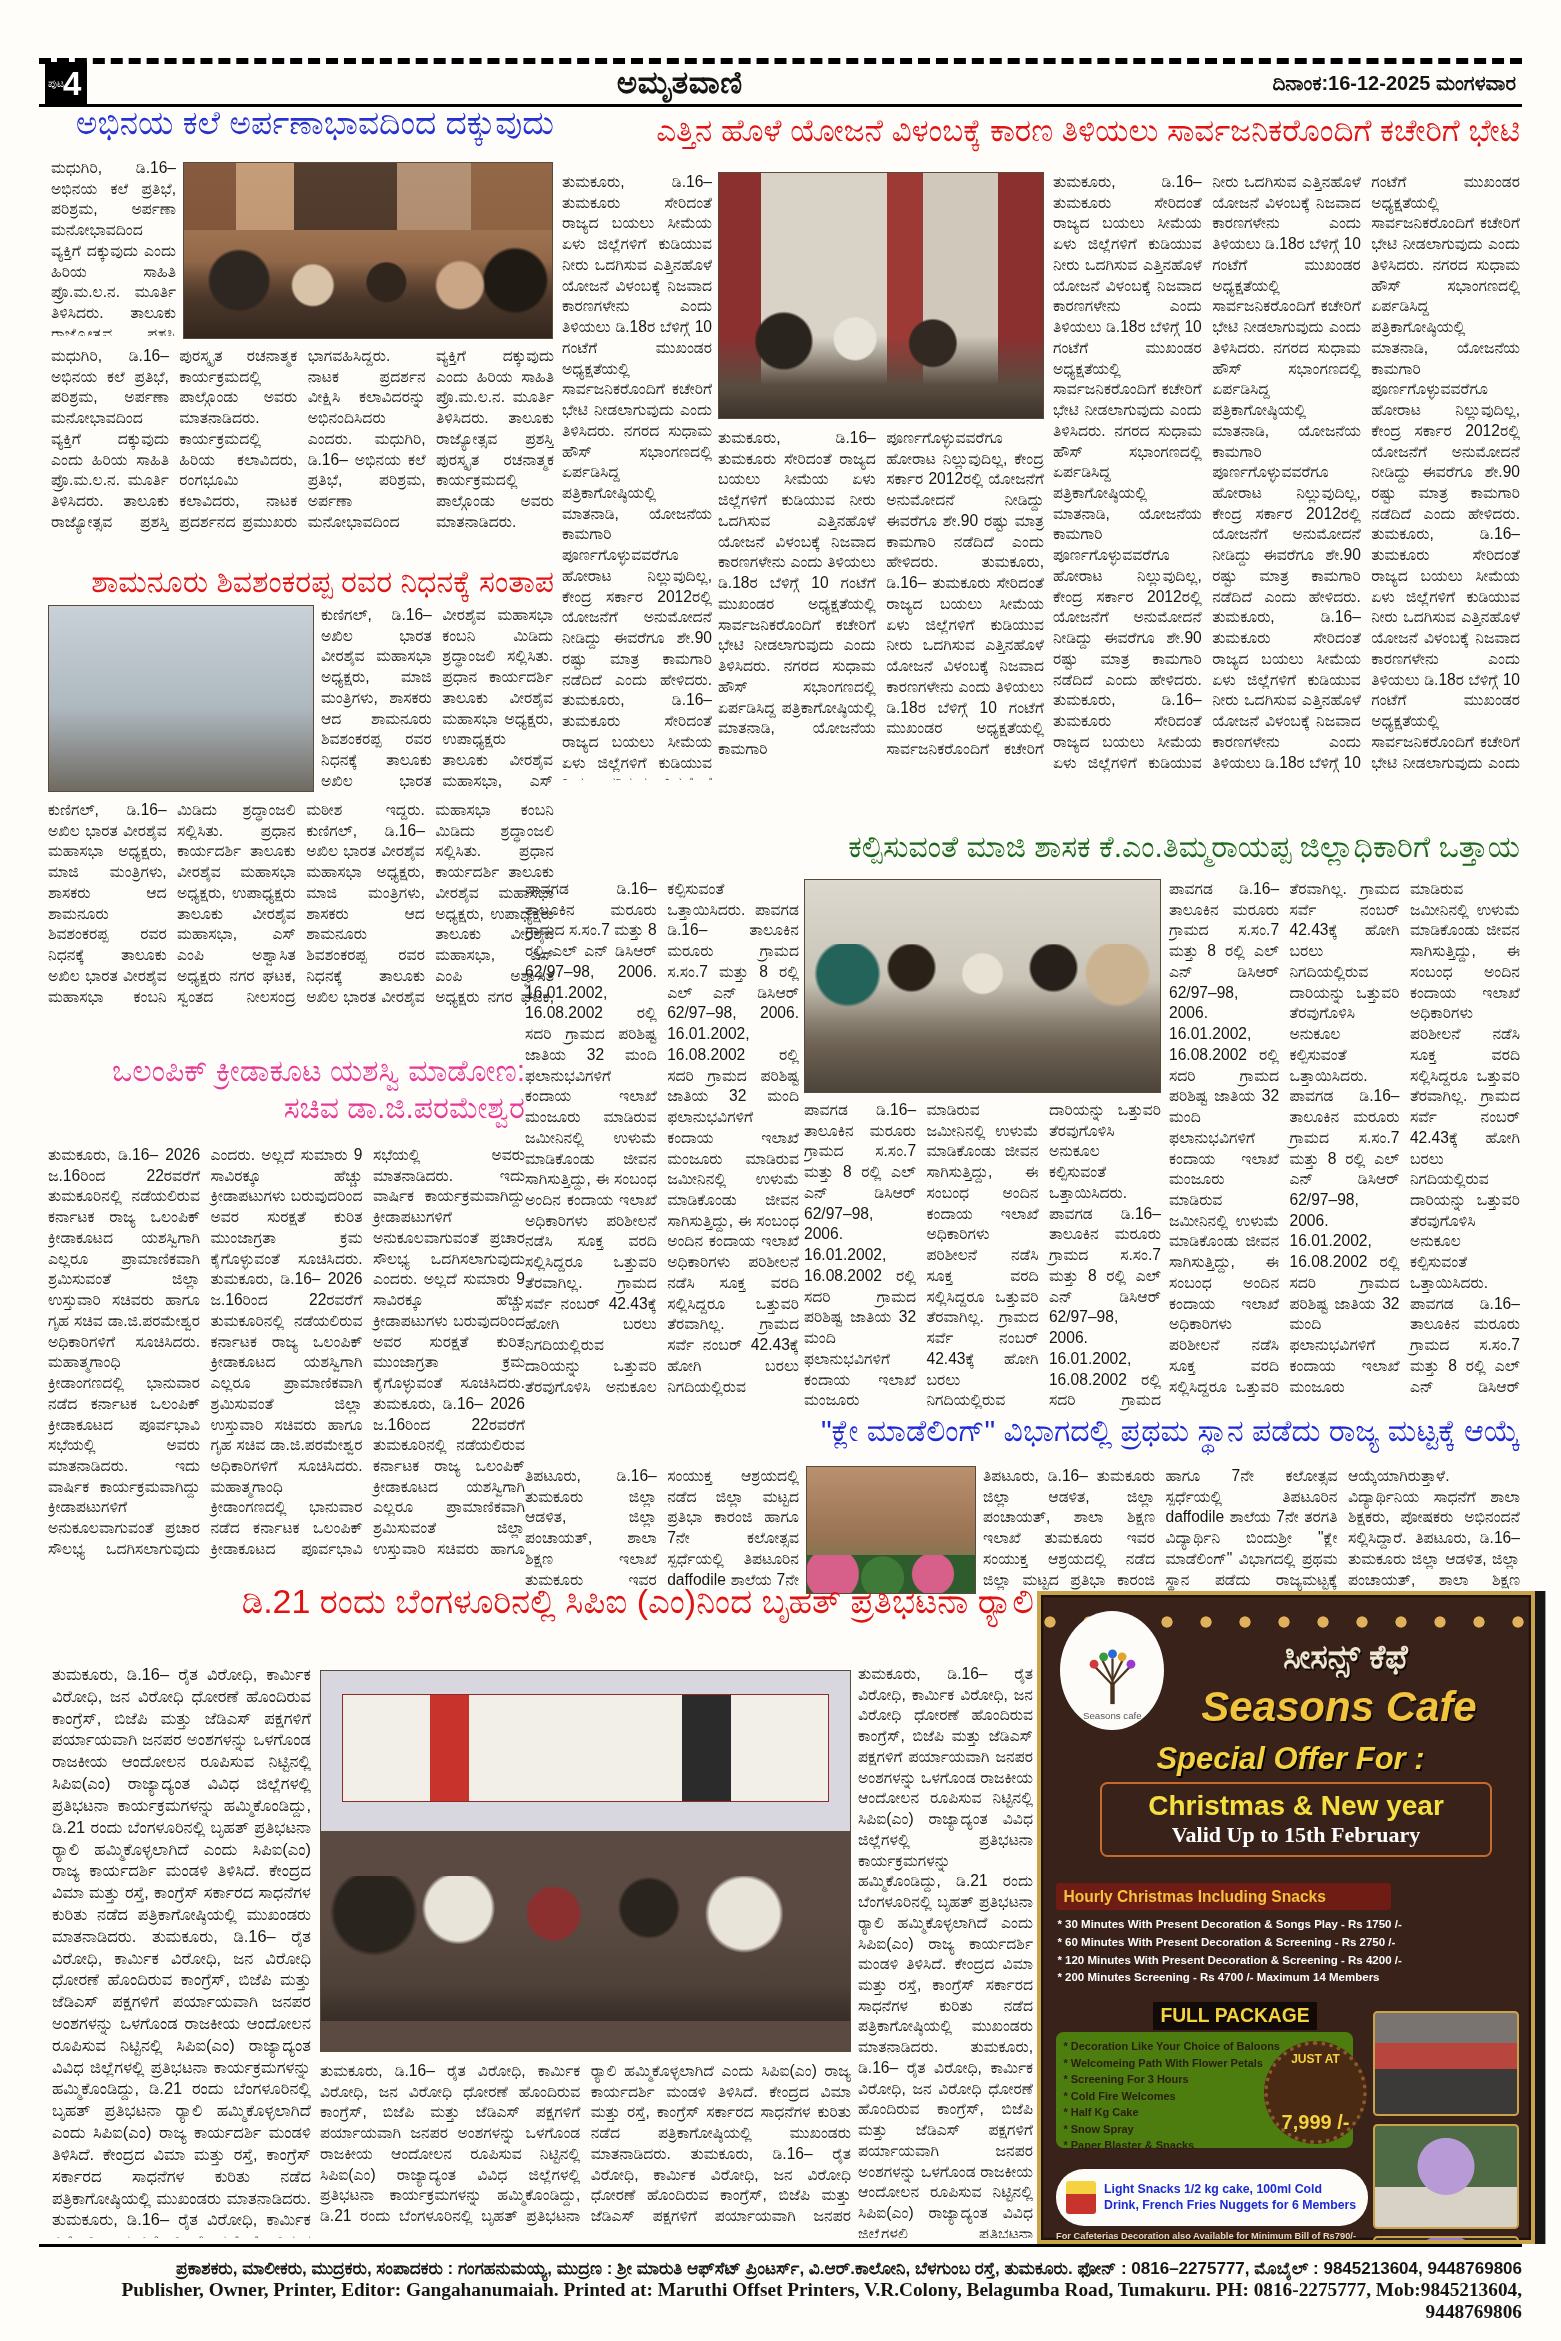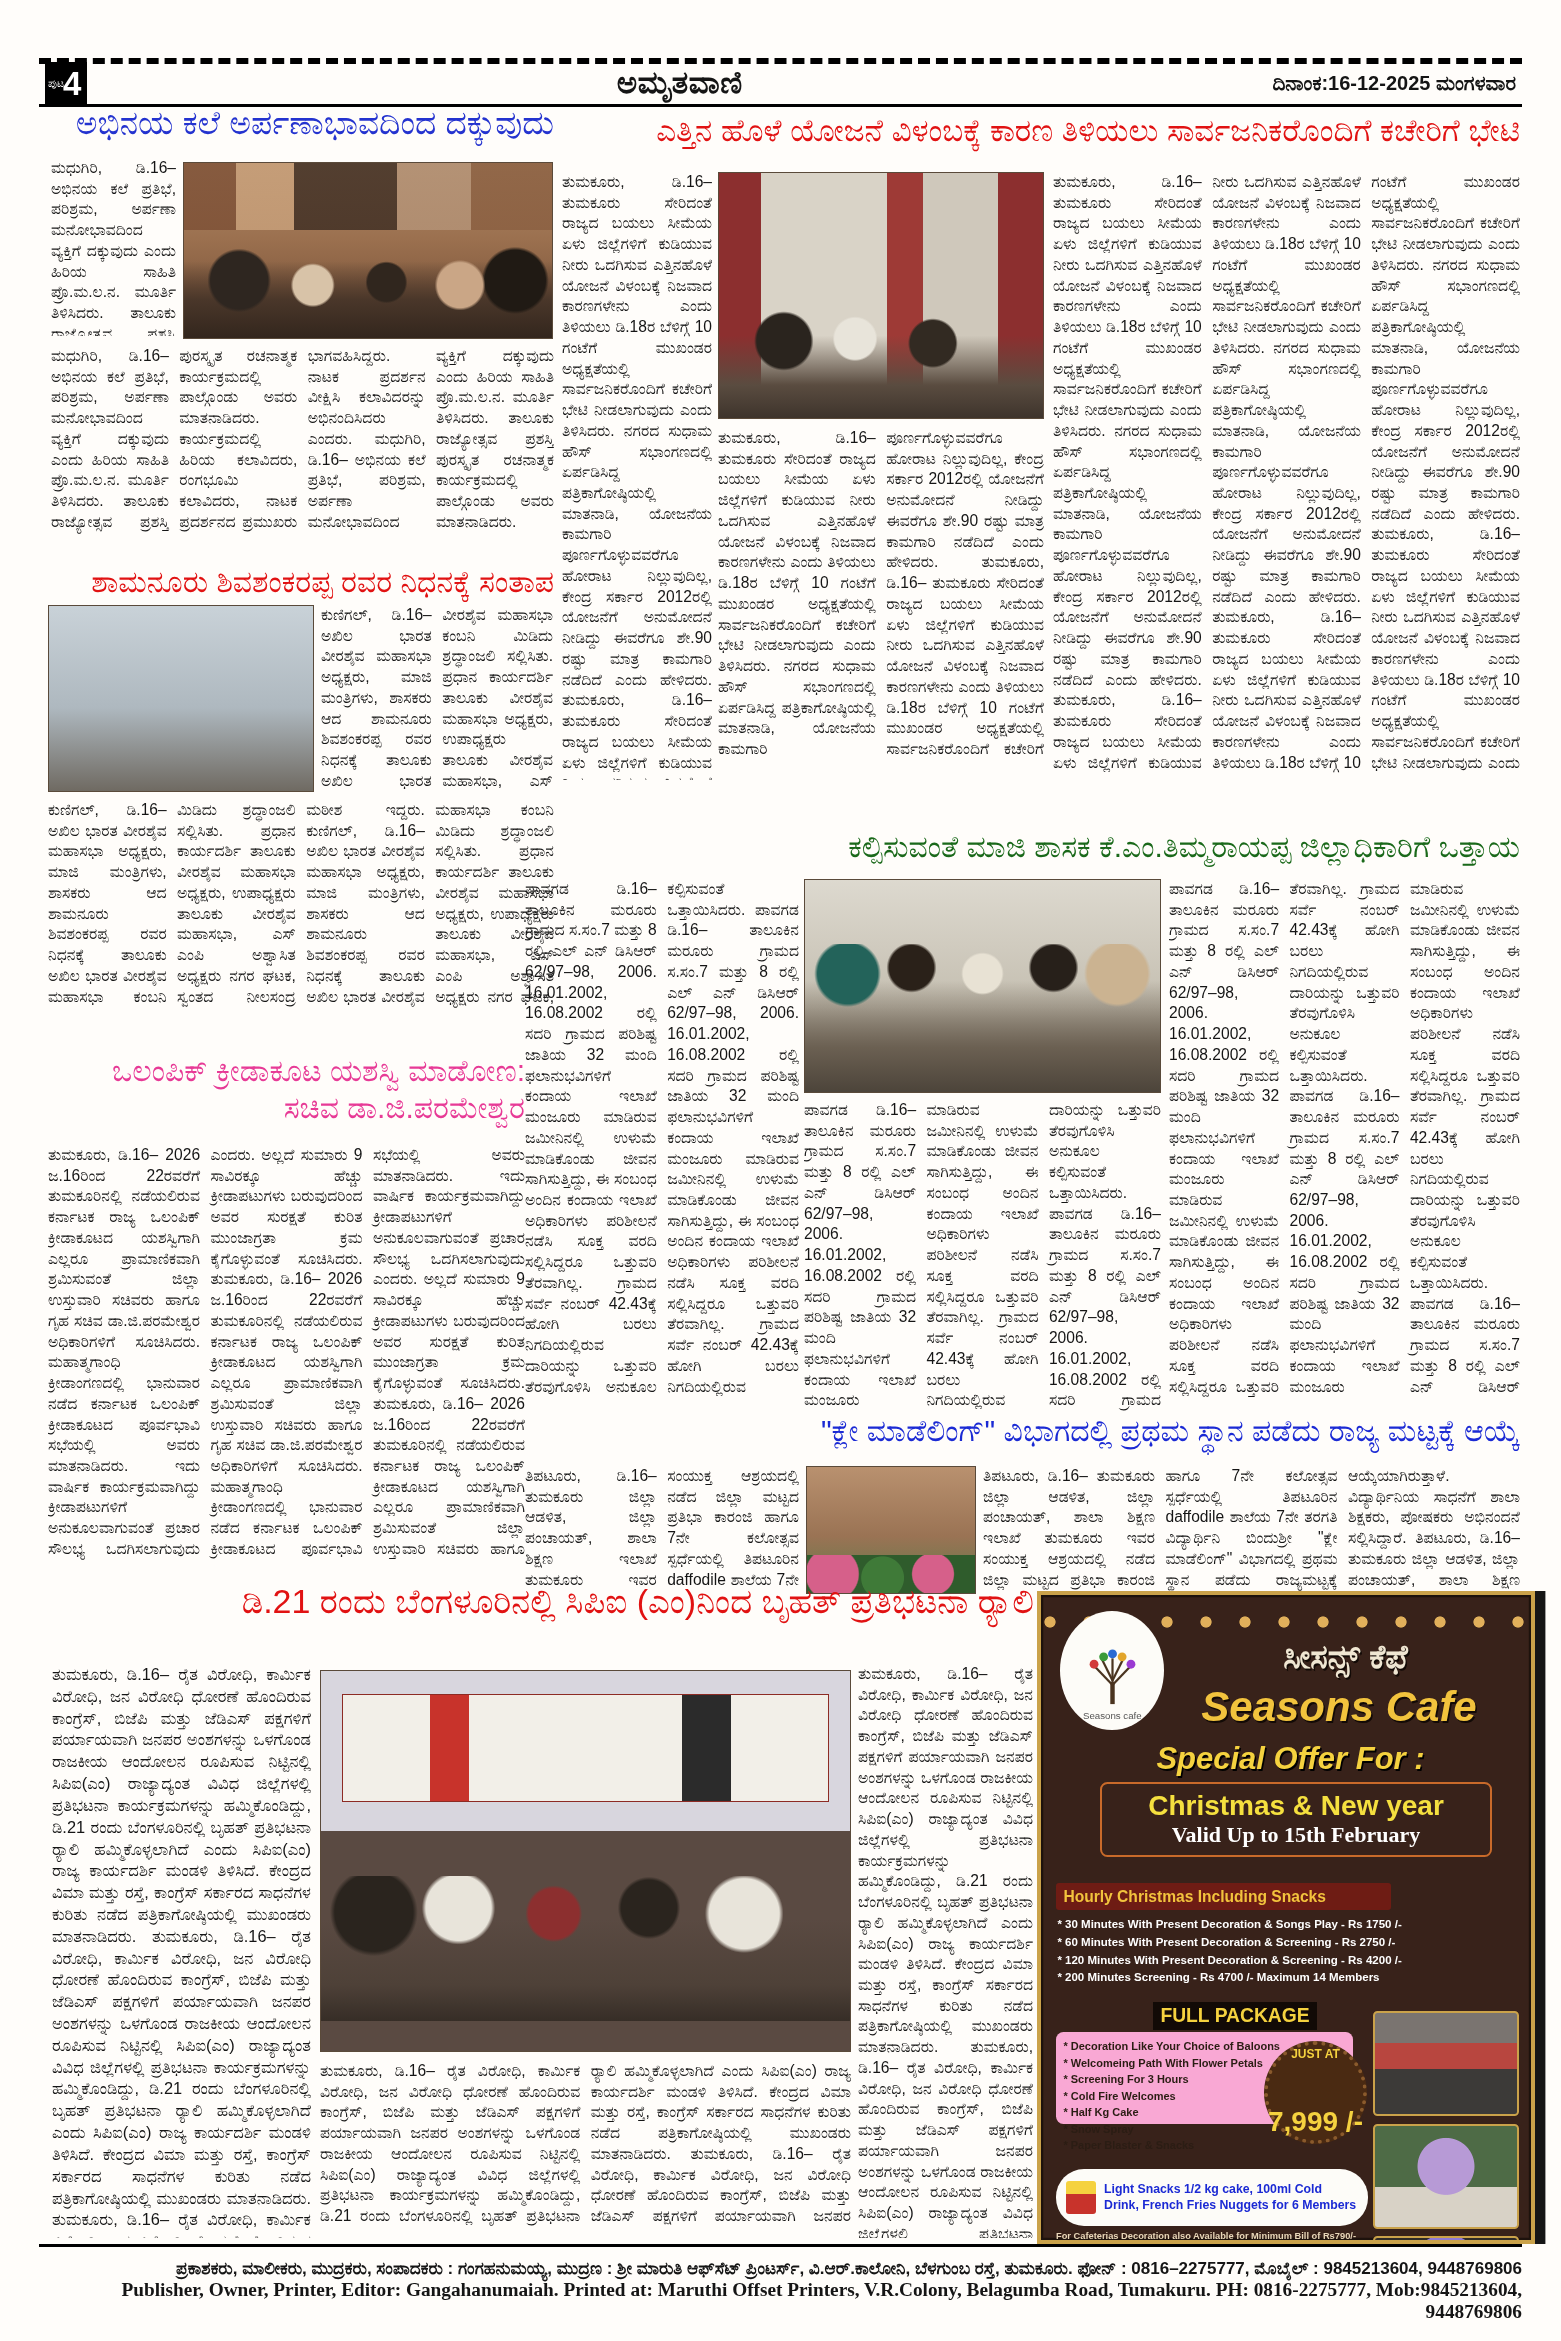--- a/index.html
+++ b/index.html
@@ -61,26 +61,26 @@
   .ad-name-kn{position:absolute;left:141px;top:43px;width:327px;text-align:center;font-size:33px;font-weight:bold;color:#efe6d2;text-shadow:1.5px 1.5px 0 #120a06;}
   .ad-name-en{position:absolute;left:112px;top:88px;width:372px;text-align:center;font-size:42px;font-weight:bold;color:#f2c33d;font-style:italic;text-shadow:1.5px 1.5px 0 #120a06;}
   .ad-offer{position:absolute;left:30px;top:146px;width:439px;text-align:center;font-size:31px;font-weight:bold;color:#f5d23f;font-style:italic;text-shadow:1.5px 1.5px 0 #000;}
   .ad-occasion-box{position:absolute;left:59px;top:187px;width:379px;border:2.2px solid #c96a2a;border-radius:7.4px;padding:6px 4.5px 7.4px 4.5px;text-align:center;}
   .ad-occasion{font-size:28px;font-weight:bold;color:#f5e03f;}
   .ad-valid{font-size:22px;font-weight:bold;color:#ffffff;font-family:"Liberation Serif",serif;}
   .ad-pkg-head{position:absolute;left:15px;top:288px;width:320px;background:#6e1c14;color:#f2c33d;font-weight:bold;
       font-size:15.6px;padding:4.5px 7.4px;border-radius:3px;}
   .ad-pkg-list{position:absolute;left:16.4px;top:321px;width:416px;font-size:11.5px;font-weight:bold;color:#fff;line-height:1.55;}
   .ad-full-head{position:absolute;left:112px;top:407px;width:164px;background:#120a06;color:#f5d23f;font-weight:bold;font-size:19.3px;text-align:center;padding:3px 0;}
-  .ad-full-box{position:absolute;left:15px;top:437px;width:297px;height:92px;background:#f9a8d4;border-radius:7.4px;color:#2b1d14;
+  .ad-full-box{position:absolute;left:15px;top:437px;width:297px;height:116px;background:#4d7c0f;border-radius:7.4px;color:#2b1d14;
       font-size:11px;font-weight:bold;line-height:1.5;padding:6px 7.4px;box-sizing:border-box;}
   .ad-badge{position:absolute;left:223px;top:446px;width:95px;height:95px;border-radius:50%;background:#4a2a12;
       border:4.5px dotted #8a5a2c;display:flex;flex-direction:column;align-items:center;justify-content:center;color:#f5d23f;font-weight:bold;}
   .ad-badge .just{font-size:12px;}
-  .ad-badge .price{font-size:28px;margin-top:45px;}
+  .ad-badge .price{font-size:20px;margin-top:45px;}
   .ad-snack-pill{position:absolute;left:15px;top:574px;width:312px;height:57px;background:#fdfcf8;border-radius:28px;
       color:#1b2ad4;font-size:12.3px;font-weight:bold;display:flex;align-items:center;padding:3px 9px 3px 48px;box-sizing:border-box;line-height:1.25;}
   .fries{position:absolute;left:10.4px;top:12px;width:30px;height:33px;background:linear-gradient(180deg,#f5d23f 0 40%,#c8332b 40% 100%);border-radius:3px;}
   .ad-cafenote{position:absolute;left:15px;top:636px;width:320px;font-size:9.3px;font-weight:bold;color:#e8d7b8;}
   .ad-photos{position:absolute;right:12px;top:416px;width:146px;height:335px;display:flex;flex-direction:column;gap:7.4px;}
   .ad-photos .aph{flex:1;border:2.2px solid #caa24a;border-radius:4.5px;}
   .aph1{background:linear-gradient(180deg,#7a7470 0 30%,#b8463f 30% 55%,#3c3a38 55% 100%);}
   .aph2{background:radial-gradient(circle at 50% 40%,#b79ad6 0 30%,transparent 31%),linear-gradient(180deg,#4e6b46 0 60%,#d8d2c6 60% 100%);}
   .aph3{background:radial-gradient(circle at 50% 30%,#8f7ad6 0 34%,transparent 35%),linear-gradient(180deg,#2e2a26 0 70%,#6b5b49 70% 100%);position:relative;color:#f2c33d;font-weight:bold;font-size:13.4px;text-align:center;display:flex;align-items:flex-end;justify-content:center;padding-bottom:4.5px;box-sizing:border-box;}
 

